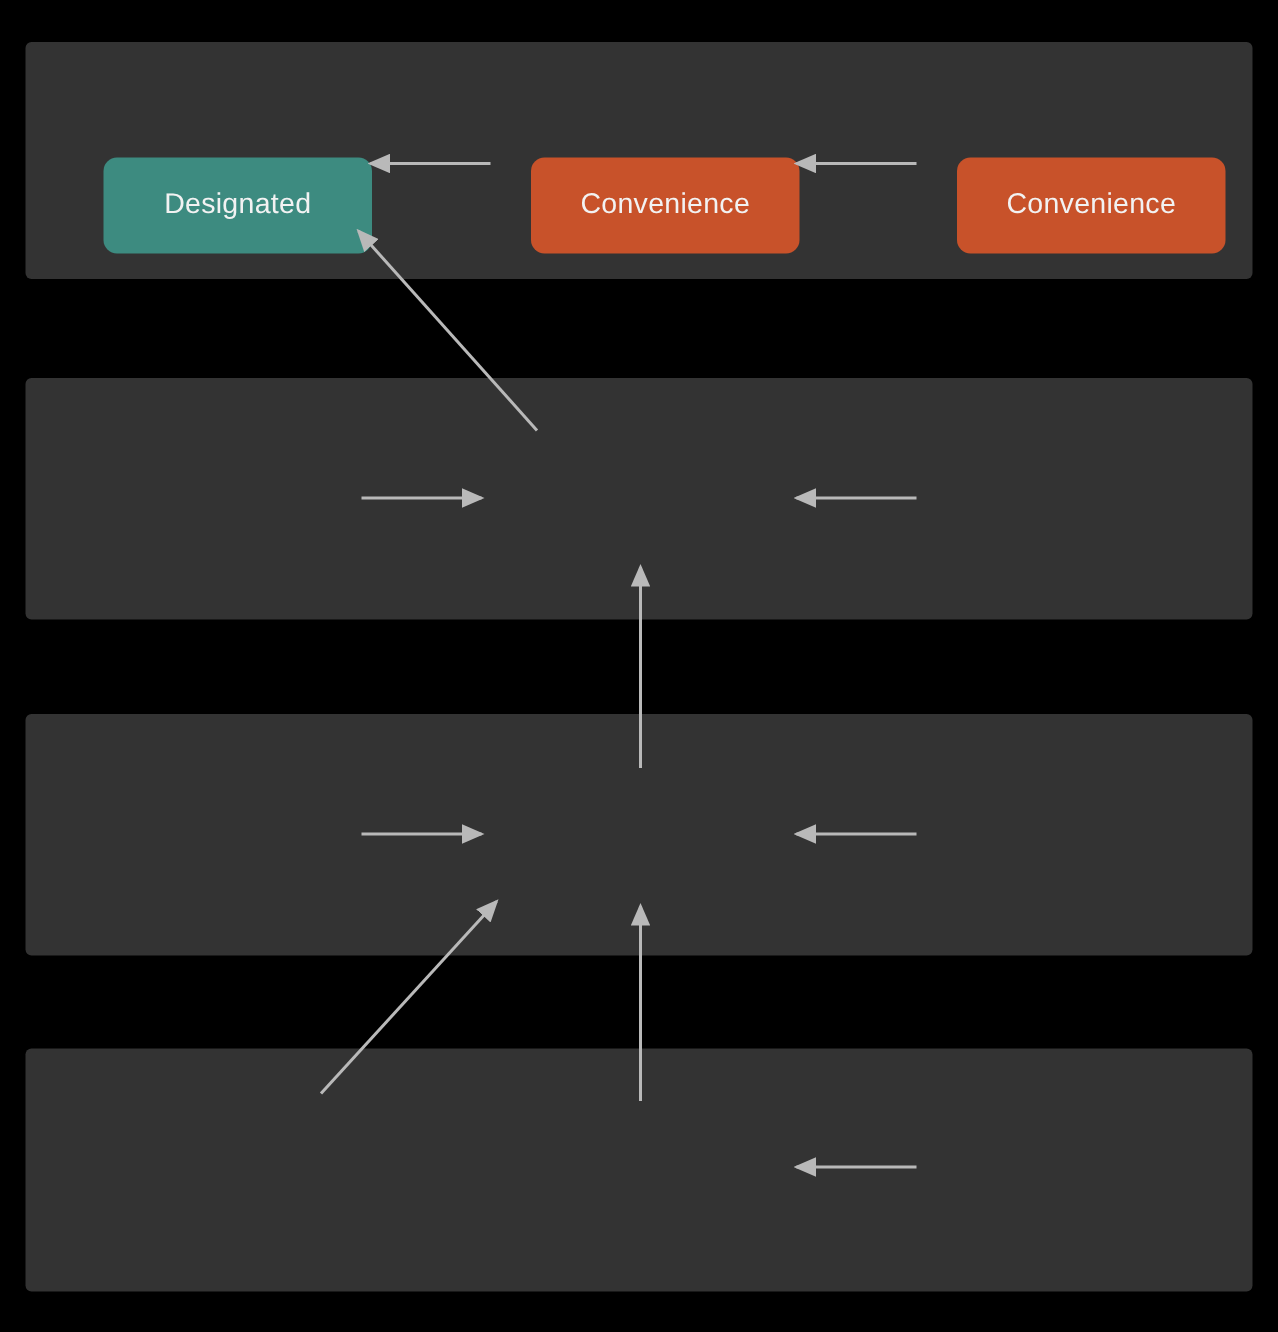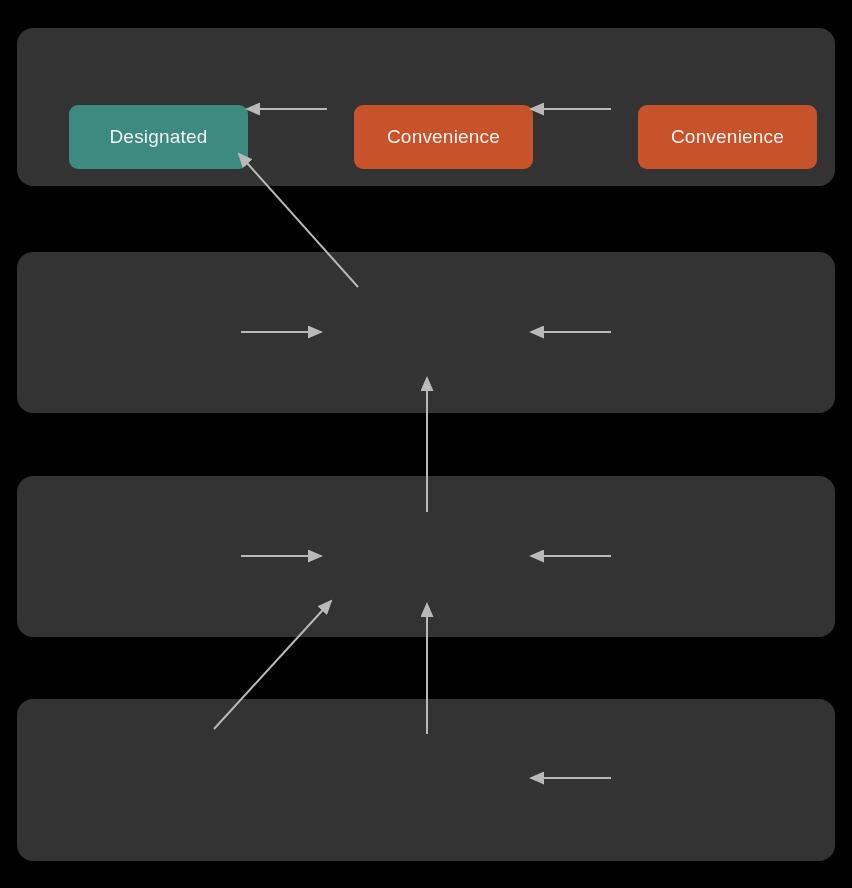--- a/index.html
+++ b/index.html
@@ -18,21 +18,21 @@
     height: 888px;
     background: var(--background);
     font-family: "Liberation Sans", sans-serif;
     overflow: hidden;
   }
   .panel {
     position: absolute;
     left: 17px;
     width: 818px;
     background: var(--panel);
-    border-radius: 16px;
+    border-radius: 4px;
   }
   .panel-1 { top: 28px;  height: 158px; }
   .panel-2 { top: 252px; height: 161px; }
   .panel-3 { top: 476px; height: 161px; }
   .panel-4 { top: 699px; height: 162px; }
   .node {
     position: absolute;
     width: 179px;
     height: 64px;
     border-radius: 9px;

